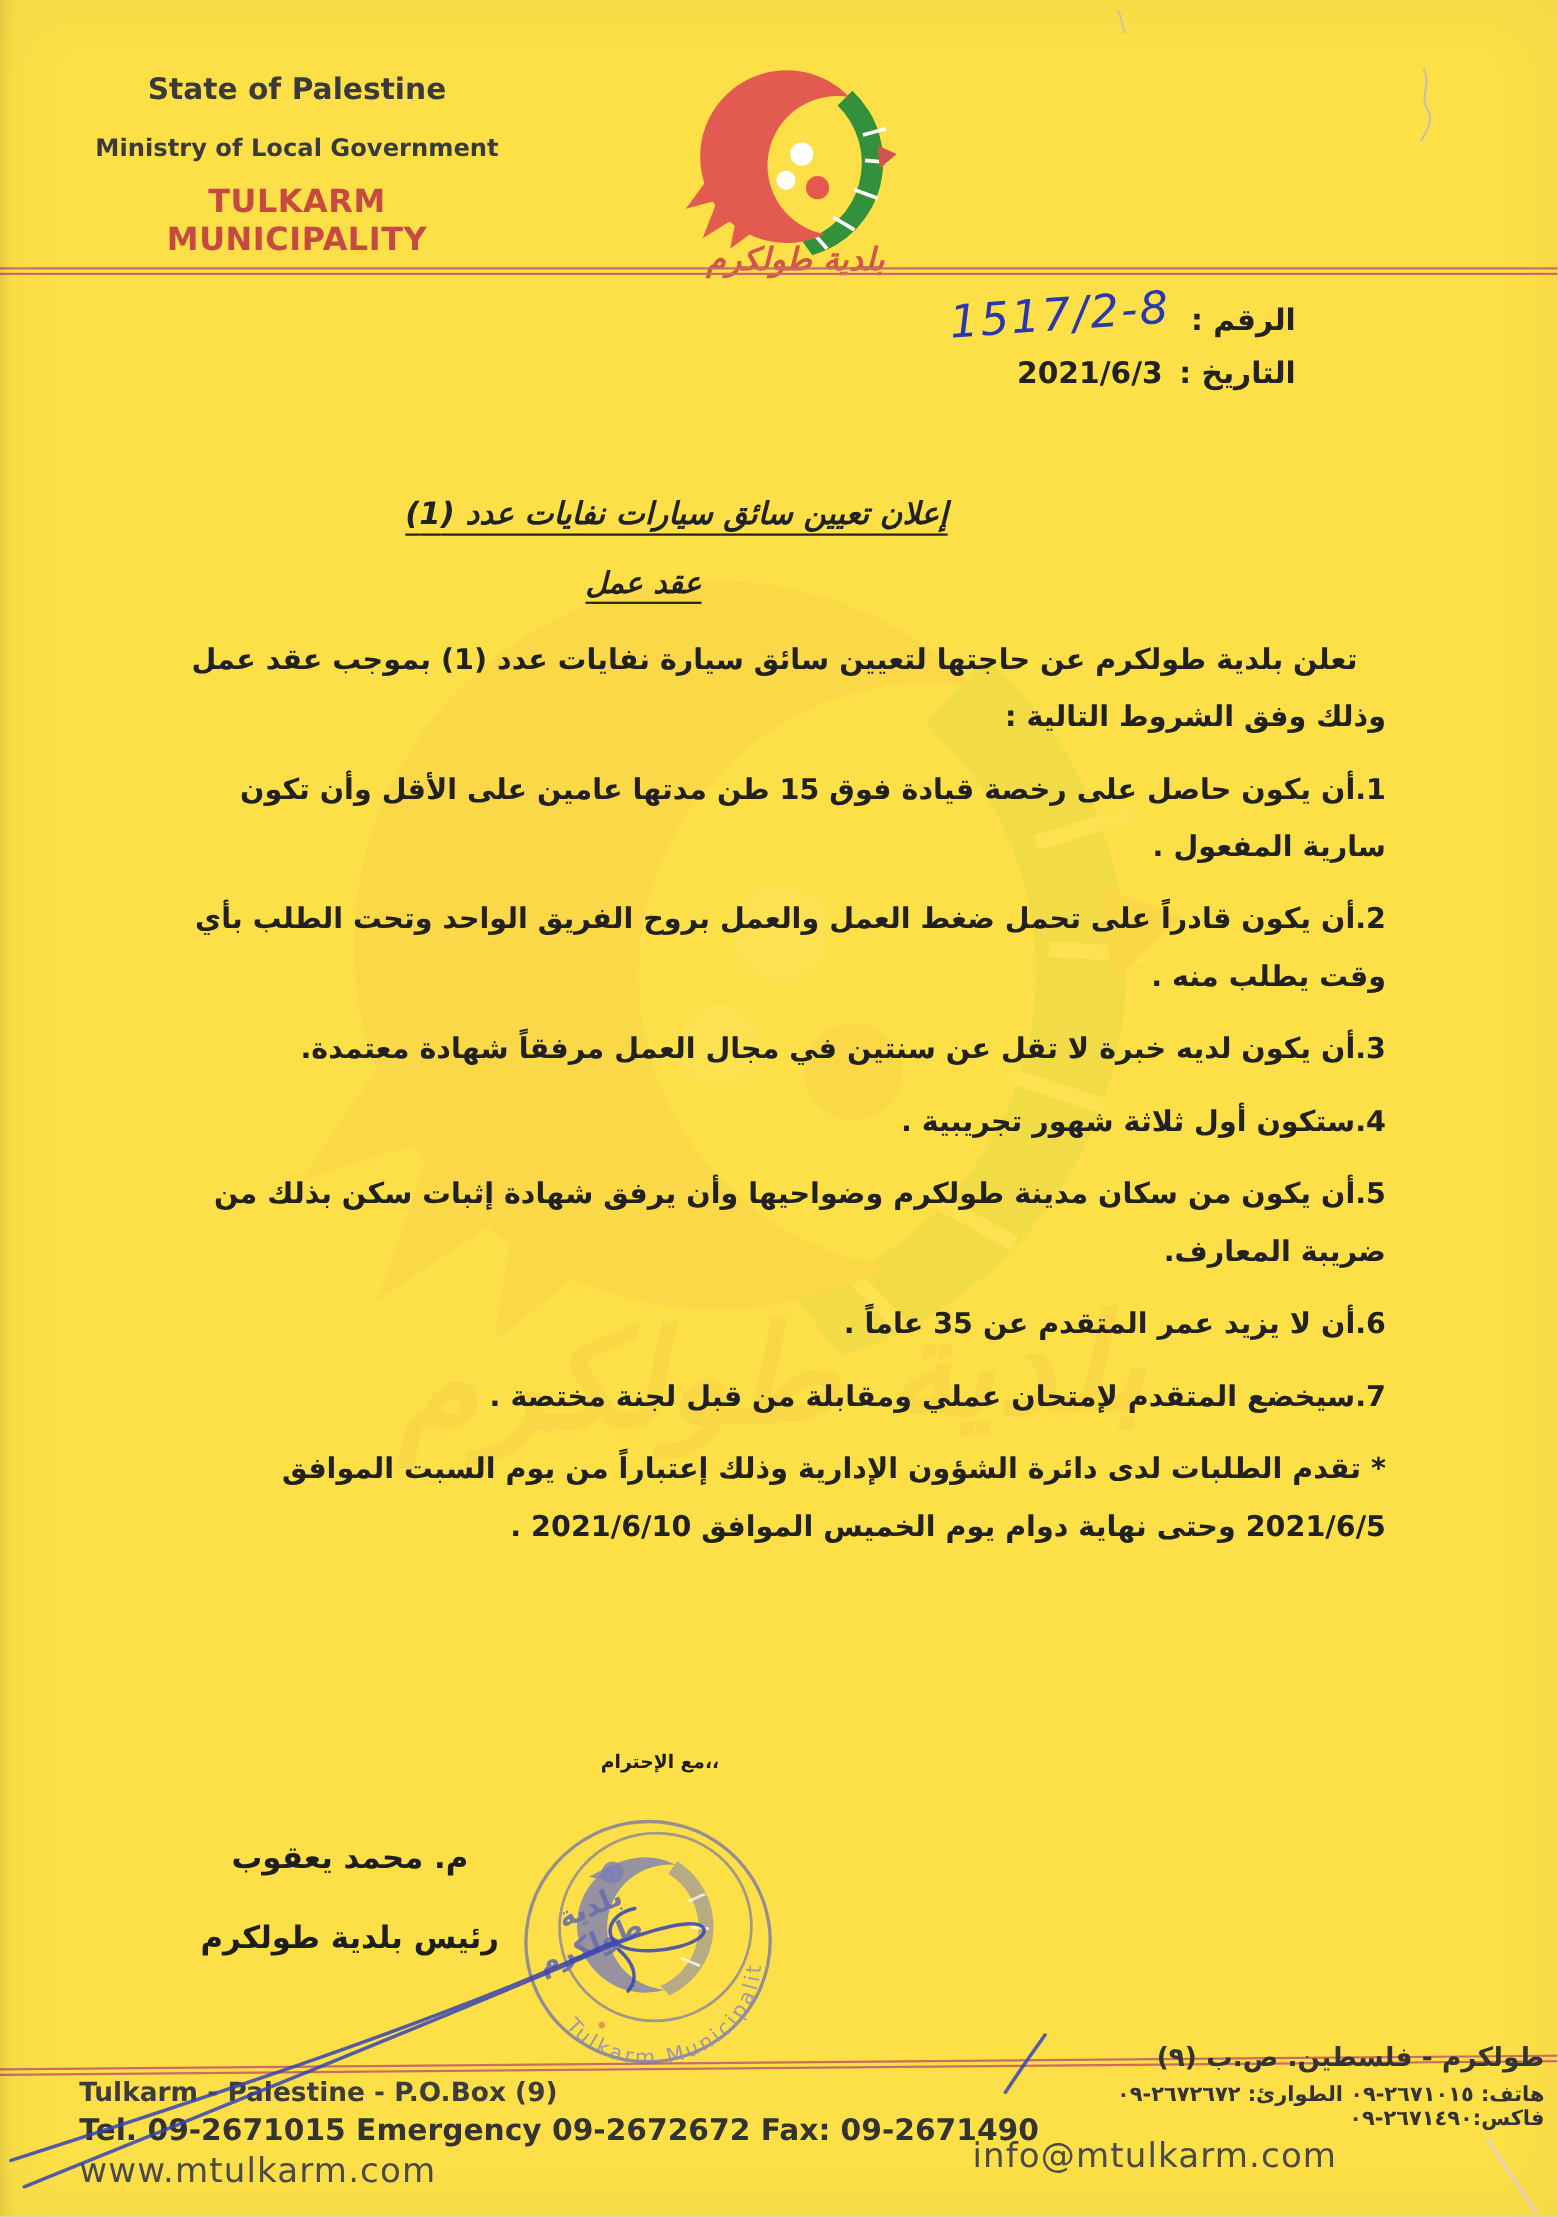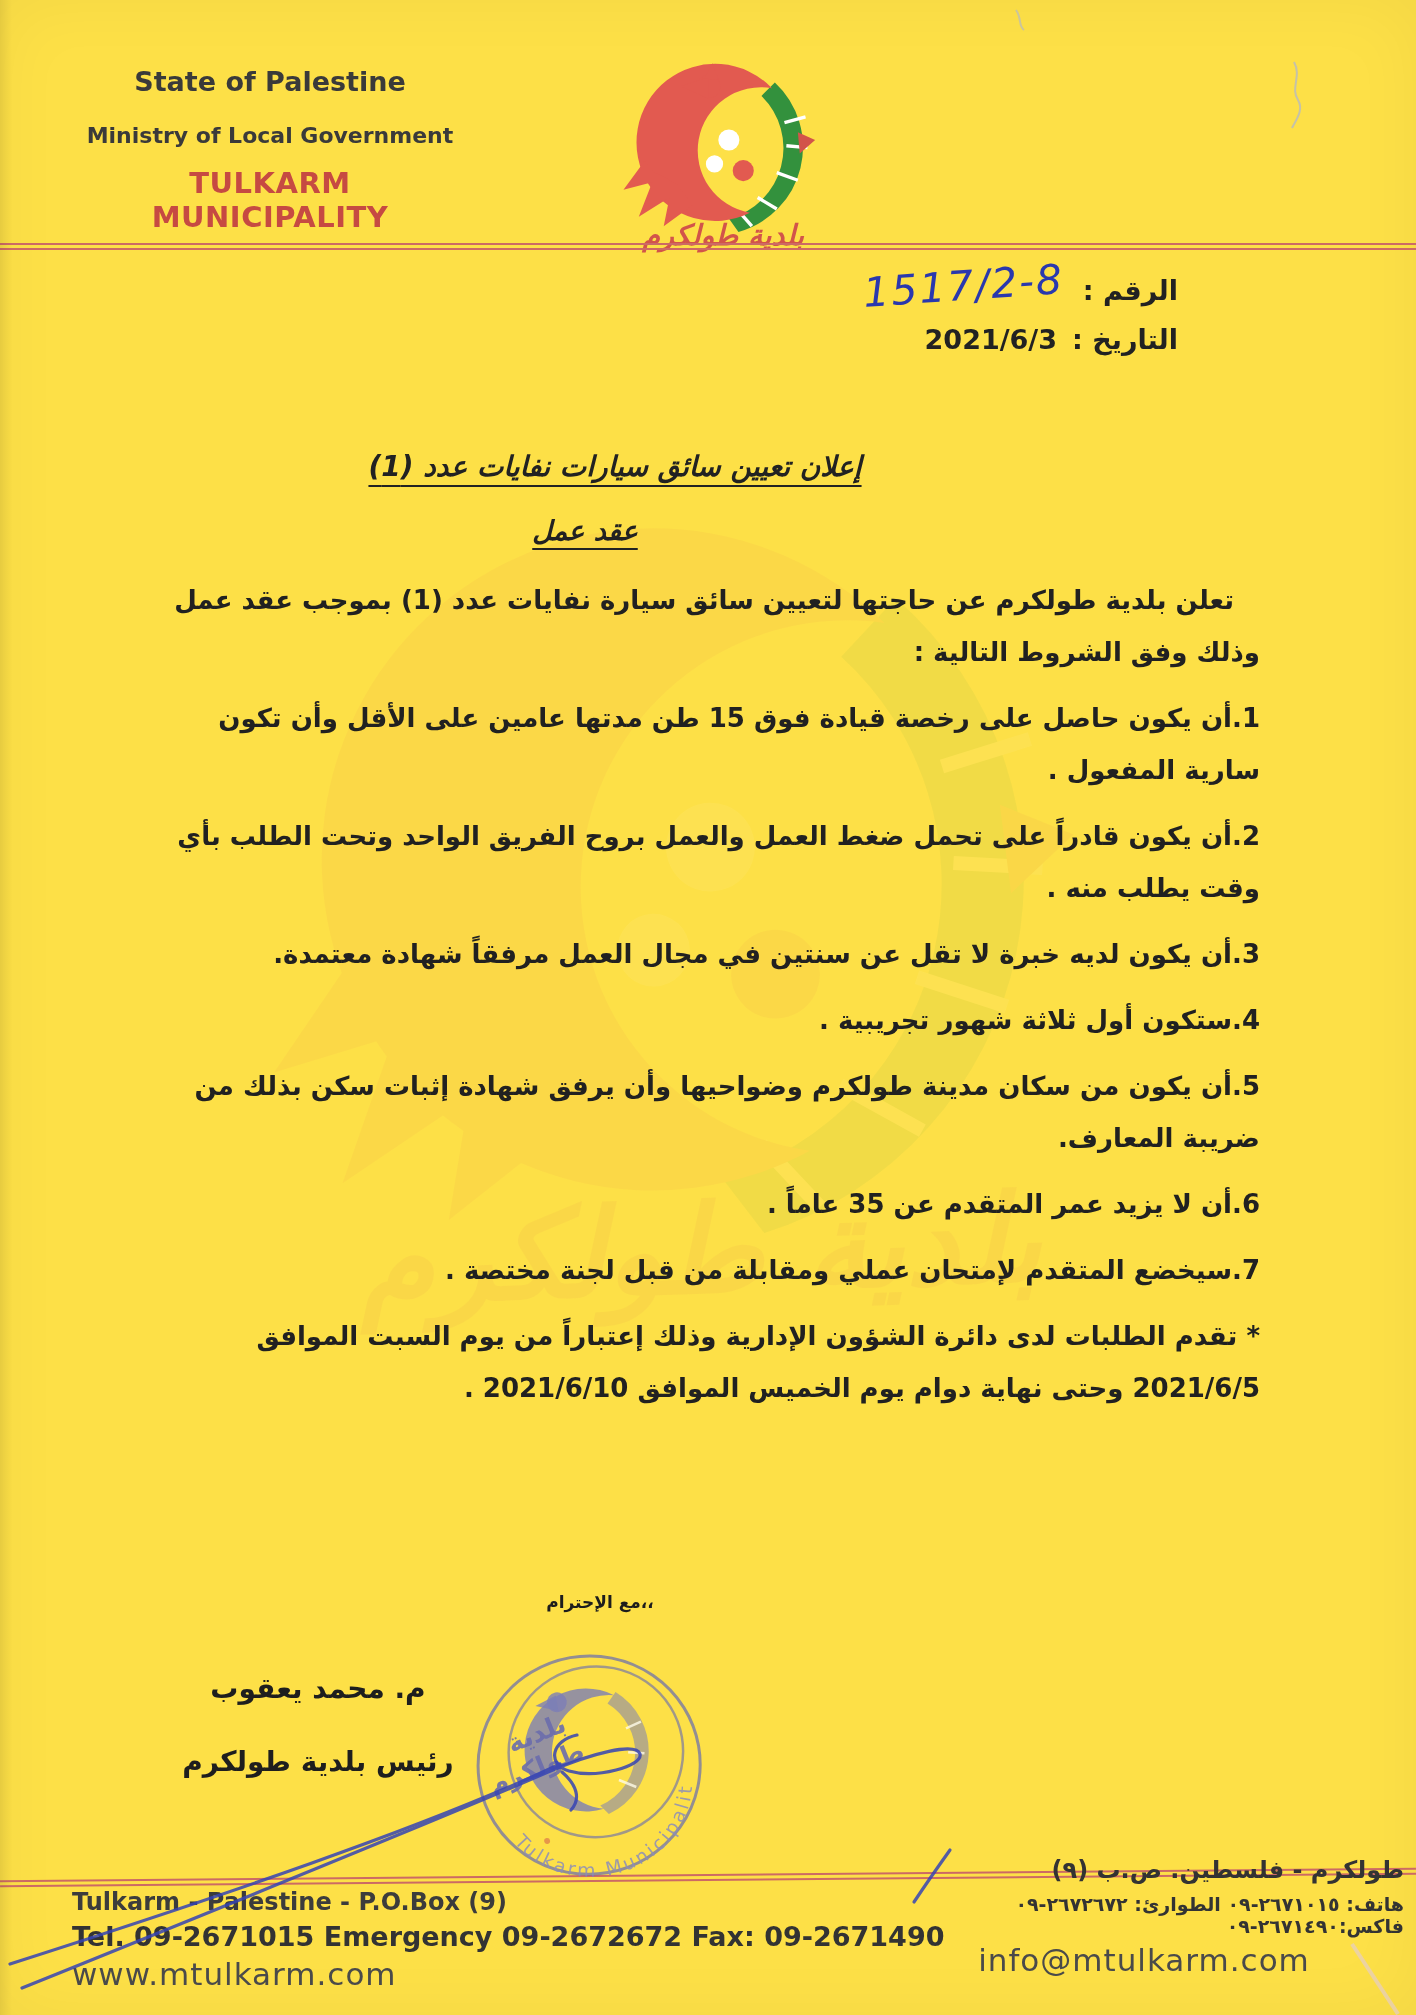--- a/index.html
+++ b/index.html
@@ -55,21 +55,21 @@
   .watermark{position:absolute;left:225px;top:460px;width:950px;height:868px;opacity:.055;z-index:1;
     transform:rotate(-2deg);}
   
   .f-left{position:absolute;left:72px;top:1888px;z-index:2;}
   .f-left .a1{font-size:24px;font-weight:600;color:#3c3c3c;}
   .f-left .a2{font-size:27px;font-weight:bold;color:#333;margin-top:5px;}
   .f-left .a3{font-size:31px;color:#4a4a4a;margin-top:4px;letter-spacing:1px;}
   .f-right{position:absolute;right:12px;top:1856px;width:520px;direction:rtl;text-align:right;z-index:2;}
   .f-right .b1{font-size:24px;font-weight:bold;color:#333;}
   .f-right .b2{font-size:19px;font-weight:bold;color:#333;margin-top:9px;}
-  .f-right .b3{font-size:31px;color:#4a4a4a;margin-top:5px;direction:ltr;text-align:center;letter-spacing:1px;}
+  .f-right .b3{font-size:31px;color:#4a4a4a;margin-top:5px;direction:ltr;text-align:left;letter-spacing:1px;}
   .defs-holder{position:absolute;width:0;height:0;}
 </style>
 </head>
 <body>
 
 <svg class="defs-holder" xmlns="http://www.w3.org/2000/svg">
   <defs>
     <g id="logo-art">
 
       <path d="M166,36 A92,92 0 0 1 128,192 L118,178 A76,76 0 0 0 152,50 Z" fill="#33913d"></path>

